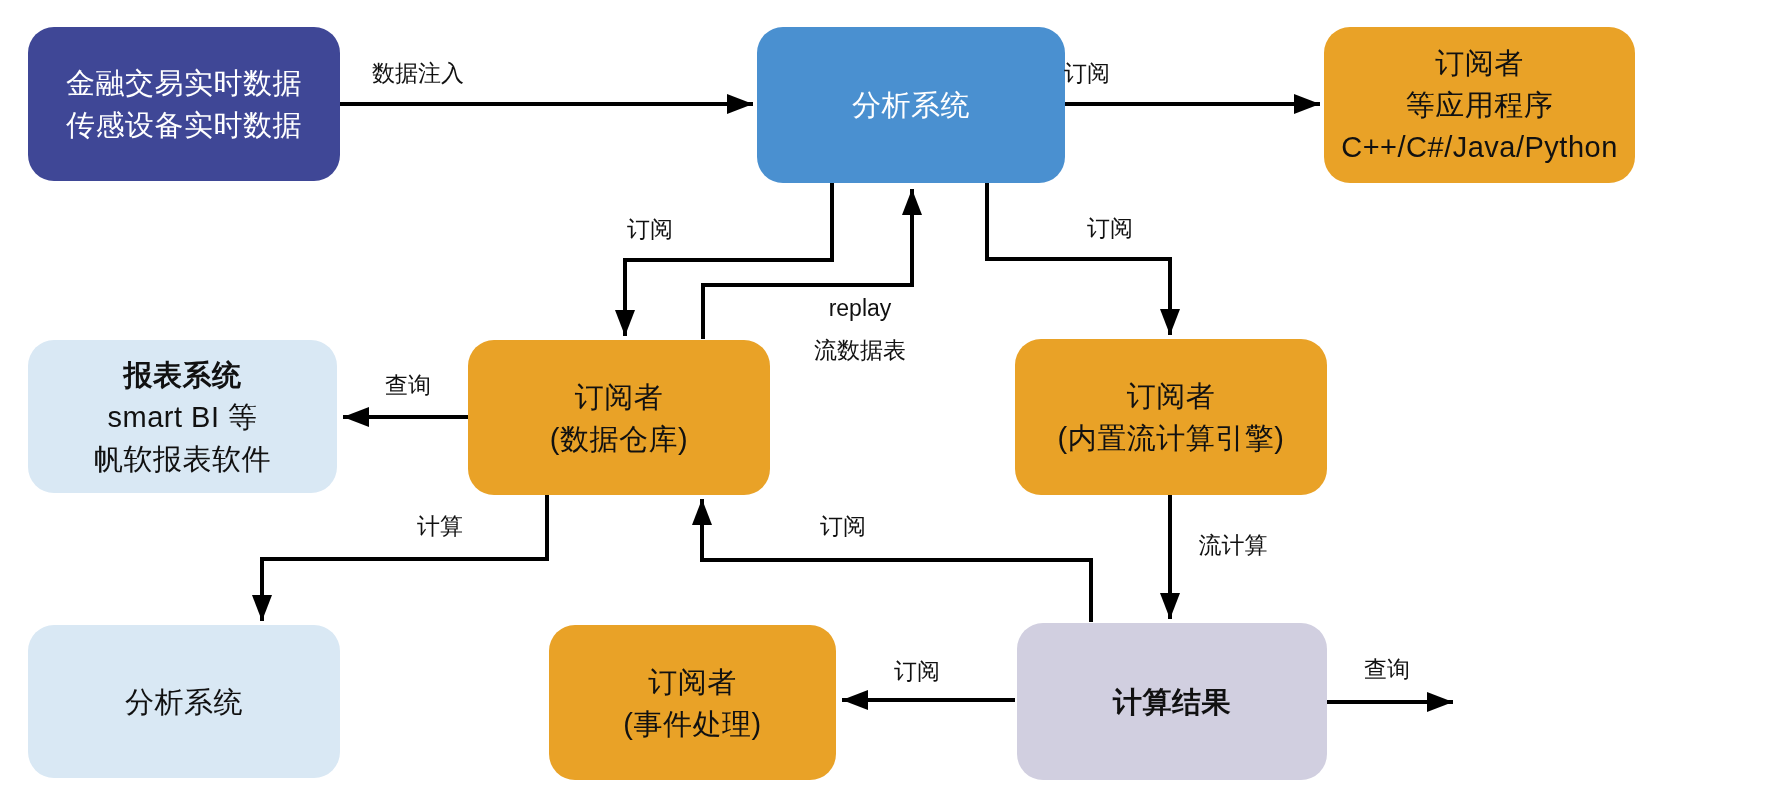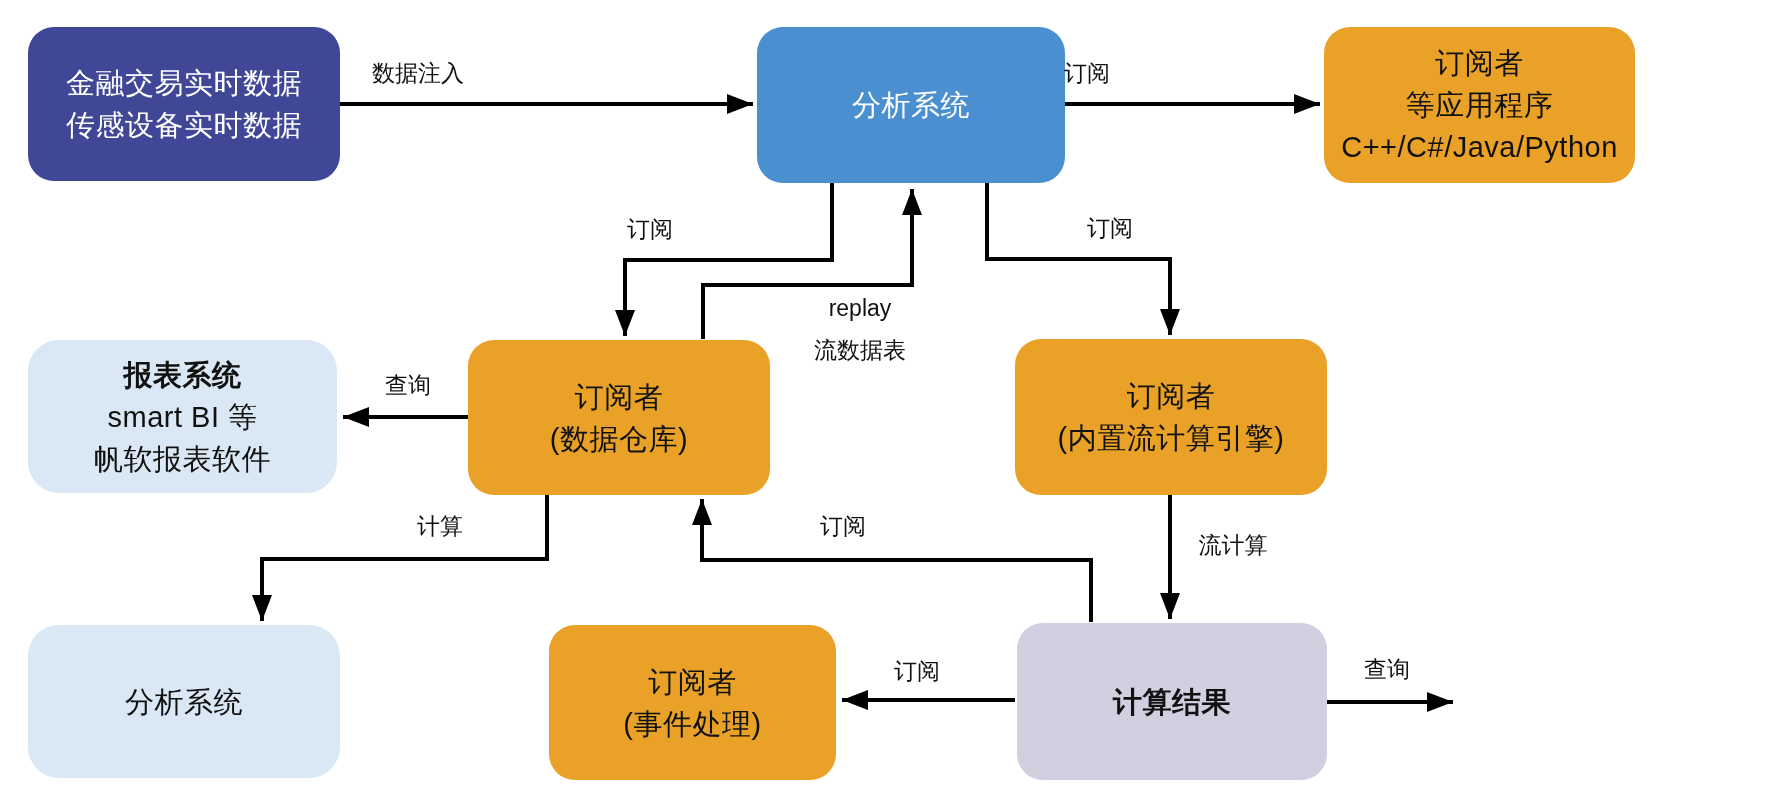--- a/index.html
+++ b/index.html
@@ -30,21 +30,21 @@
     color:var(--ink);
     font-size:29px;line-height:42px;
     letter-spacing:0.5px;
   }
   .node.light{color:#ffffff;}
   .node .ln{white-space:nowrap;}
   .node .bold{font-weight:700;}
   .bg-indigo{background:var(--indigo);}
   .bg-blue{background:var(--blue);}
   .bg-orange{background:var(--orange);}
-  .bg-lightblue{background:var(--lightblue);border-radius:31px;}
+  .bg-lightblue{background:var(--lightblue);}
   .bg-lavender{background:var(--lavender);font-weight:bold;}
   .edge-label{
     position:absolute;
     transform:translate(-50%,-50%);
     font-size:23px;line-height:42px;
     color:var(--ink);
     white-space:nowrap;
     text-align:center;
   }
 </style>

